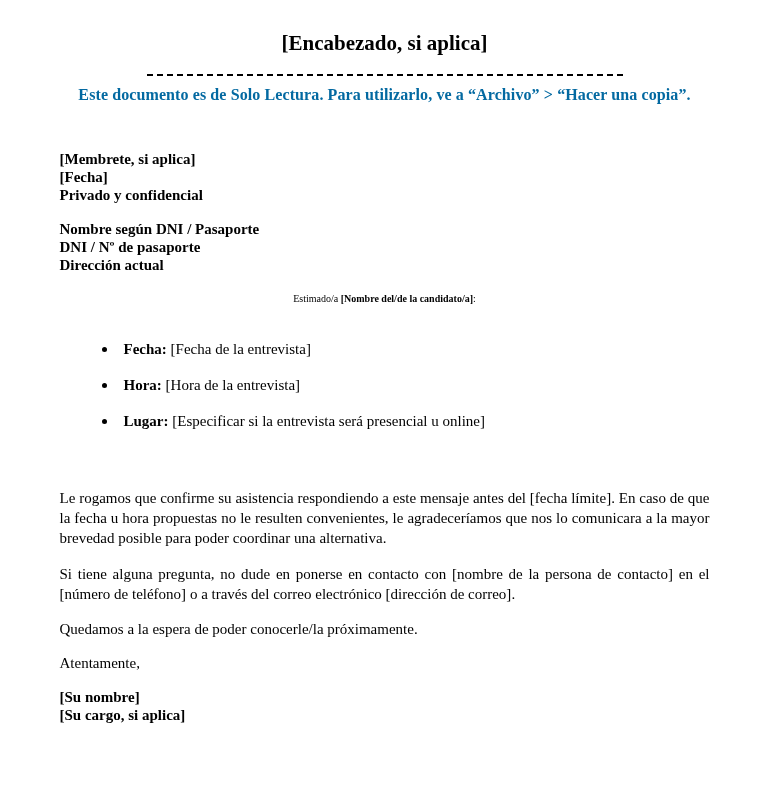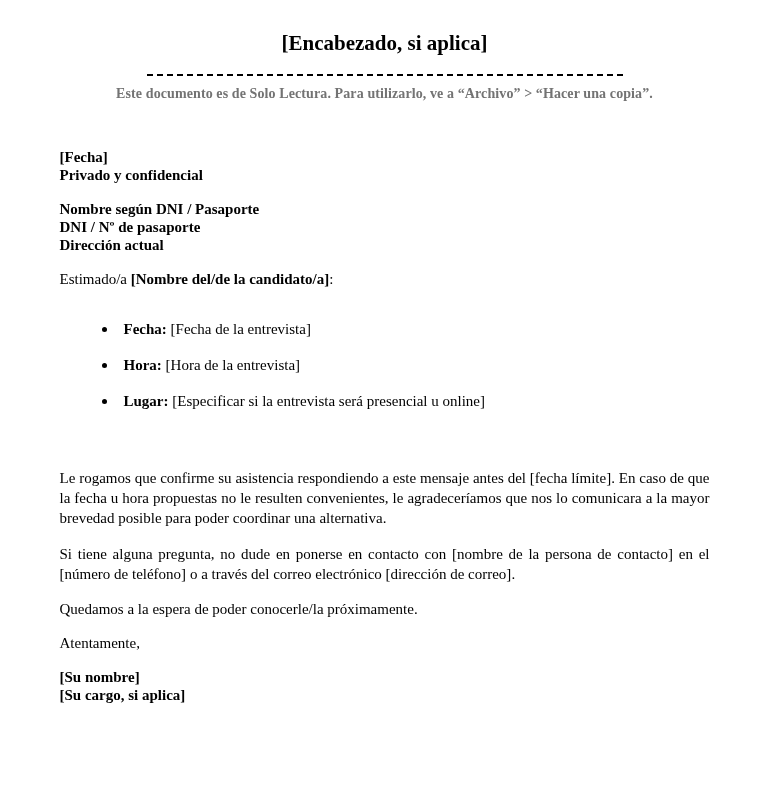--- a/index.html
+++ b/index.html
@@ -38,43 +38,44 @@
   .rule {
     display: inline-block;
     width: 476px;
     border-bottom: 2px dashed #000000;
     height: 0;
     vertical-align: middle;
   }
   .readonly-notice {
     text-align: center;
     font-weight: bold;
-    font-size: 14px;
-    color: #737373;
+    font-size: 16px;
+    color: #0369a1;
     margin-top: 6px;
     letter-spacing: 0.1px;
   }
 
   
   .body-block {
     margin: 0 auto;
     width: 650px;
     padding-left: 0;
   }
   .spacer-lg { height: 46px; }
   .spacer-md { height: 16px; }
 
   .addr-line {
     font-weight: bold;
     font-size: 15px;
     line-height: 18px;
   }
   .greeting {
-    font-size: 15px;
+    font-size: 10px;
     line-height: 18px;
+    text-align: center;
   }
   .greeting b { font-weight: bold; }
 
   p.para {
     font-size: 15px;
     line-height: 20px;
     text-align: justify;
     margin: 0;
   }
   p.para b { font-weight: normal; }
@@ -125,20 +126,21 @@
     <span class="rule"></span>
   </div>
 
   <div class="readonly-notice">Este documento es de Solo Lectura. Para utilizarlo, ve a “Archivo” &gt; “Hacer una copia”.</div>
 
   <div class="spacer-lg"></div>
 
   <div class="body-block">
 
     <div>
+      <div class="addr-line">[Membrete, si aplica]</div>
       <div class="addr-line">[Fecha]</div>
       <div class="addr-line">Privado y confidencial</div>
     </div>
 
     <div class="spacer-md"></div>
 
     <div>
       <div class="addr-line">Nombre según DNI / Pasaporte</div>
       <div class="addr-line">DNI / Nº de pasaporte</div>
       <div class="addr-line">Dirección actual</div>

